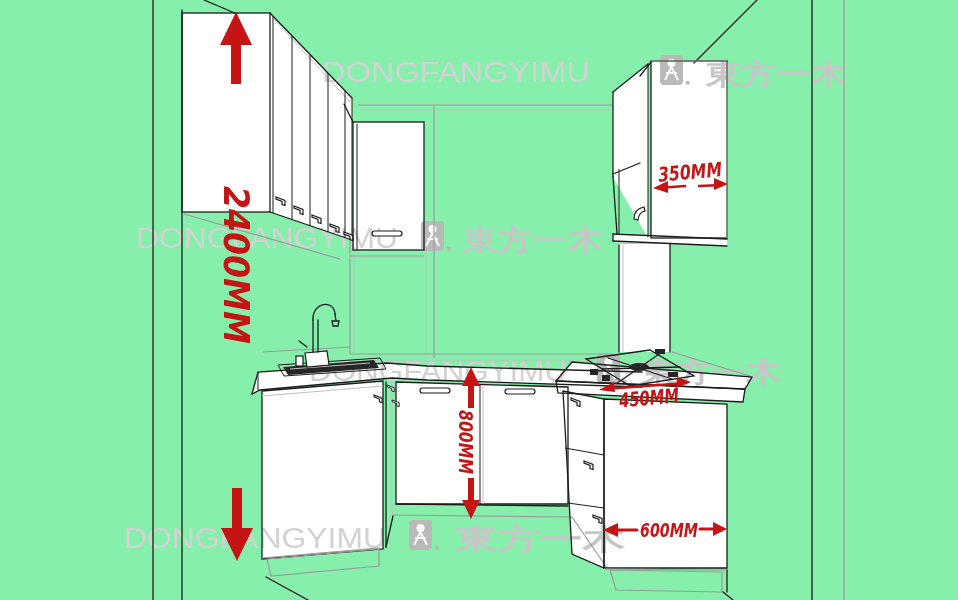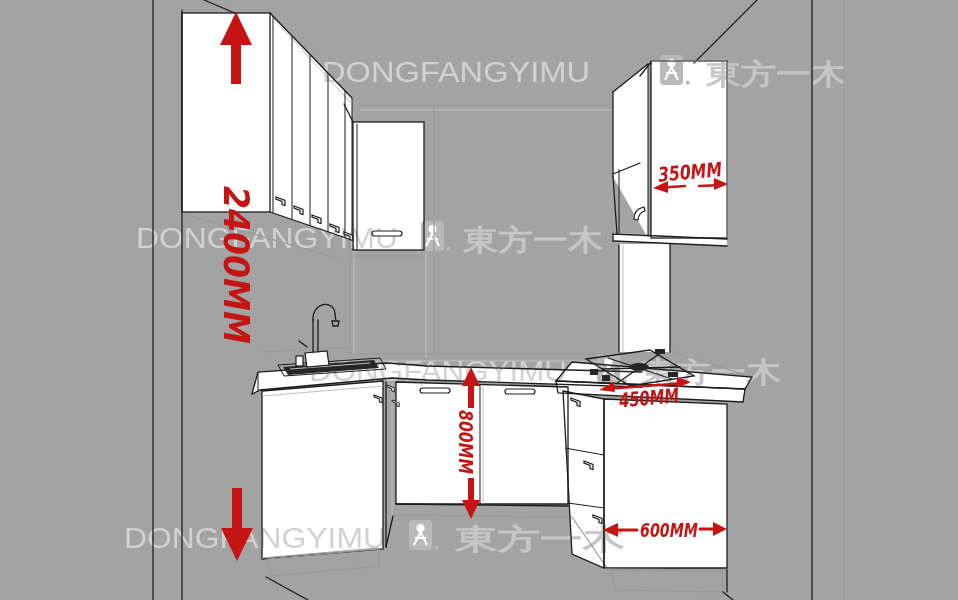--- a/index.html
+++ b/index.html
@@ -1,16 +1,16 @@
 <!DOCTYPE html>
 <html><head>
 <meta charset="utf-8">
 <style>
   html,body{margin:0;padding:0;background:#ffffff;}
-  .canvas{position:relative;width:958px;height:600px;background:#a3a3a3;overflow:hidden;
+  .canvas{position:relative;width:958px;height:600px;background:#86efac;overflow:hidden;
           font-family:"Liberation Sans",sans-serif;}
   svg{position:absolute;left:0;top:0;}
   .ln{stroke:#1c1c1c;stroke-width:1.3;fill:none;stroke-linecap:round;}
   .ln-thin{stroke:#1c1c1c;stroke-width:1;fill:none;}
   .gy{stroke:#9b9b9b;stroke-width:1.2;fill:none;}
   .gy2{stroke:#c0c0c0;stroke-width:1;fill:none;}
   .wfill{fill:#ffffff;stroke:none;}
   .wm-latin{fill:#d2d2d2;font-family:"Liberation Sans",sans-serif;font-weight:400;}
   .wm-cjk{fill:#c6c6c6;font-family:"DejaVu Serif",serif;font-weight:700;}
   .dim{fill:#c41414;font-family:"DejaVu Sans",sans-serif;font-style:italic;font-weight:700;}

